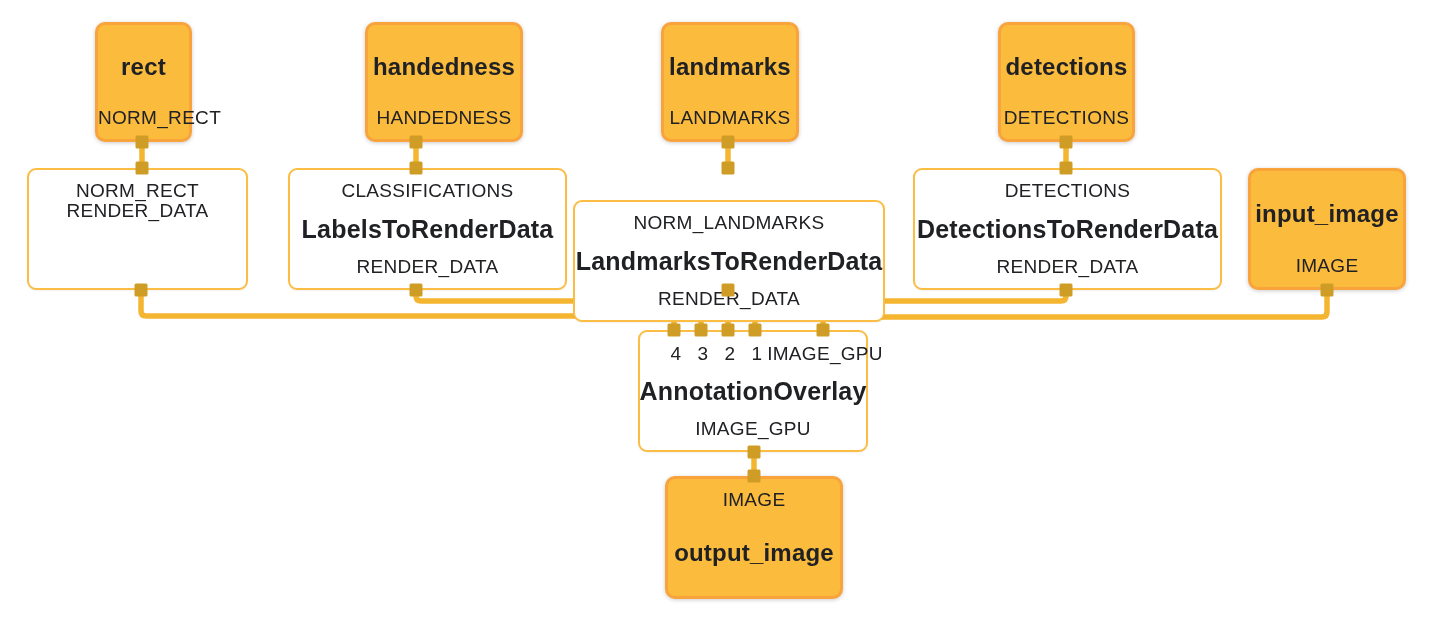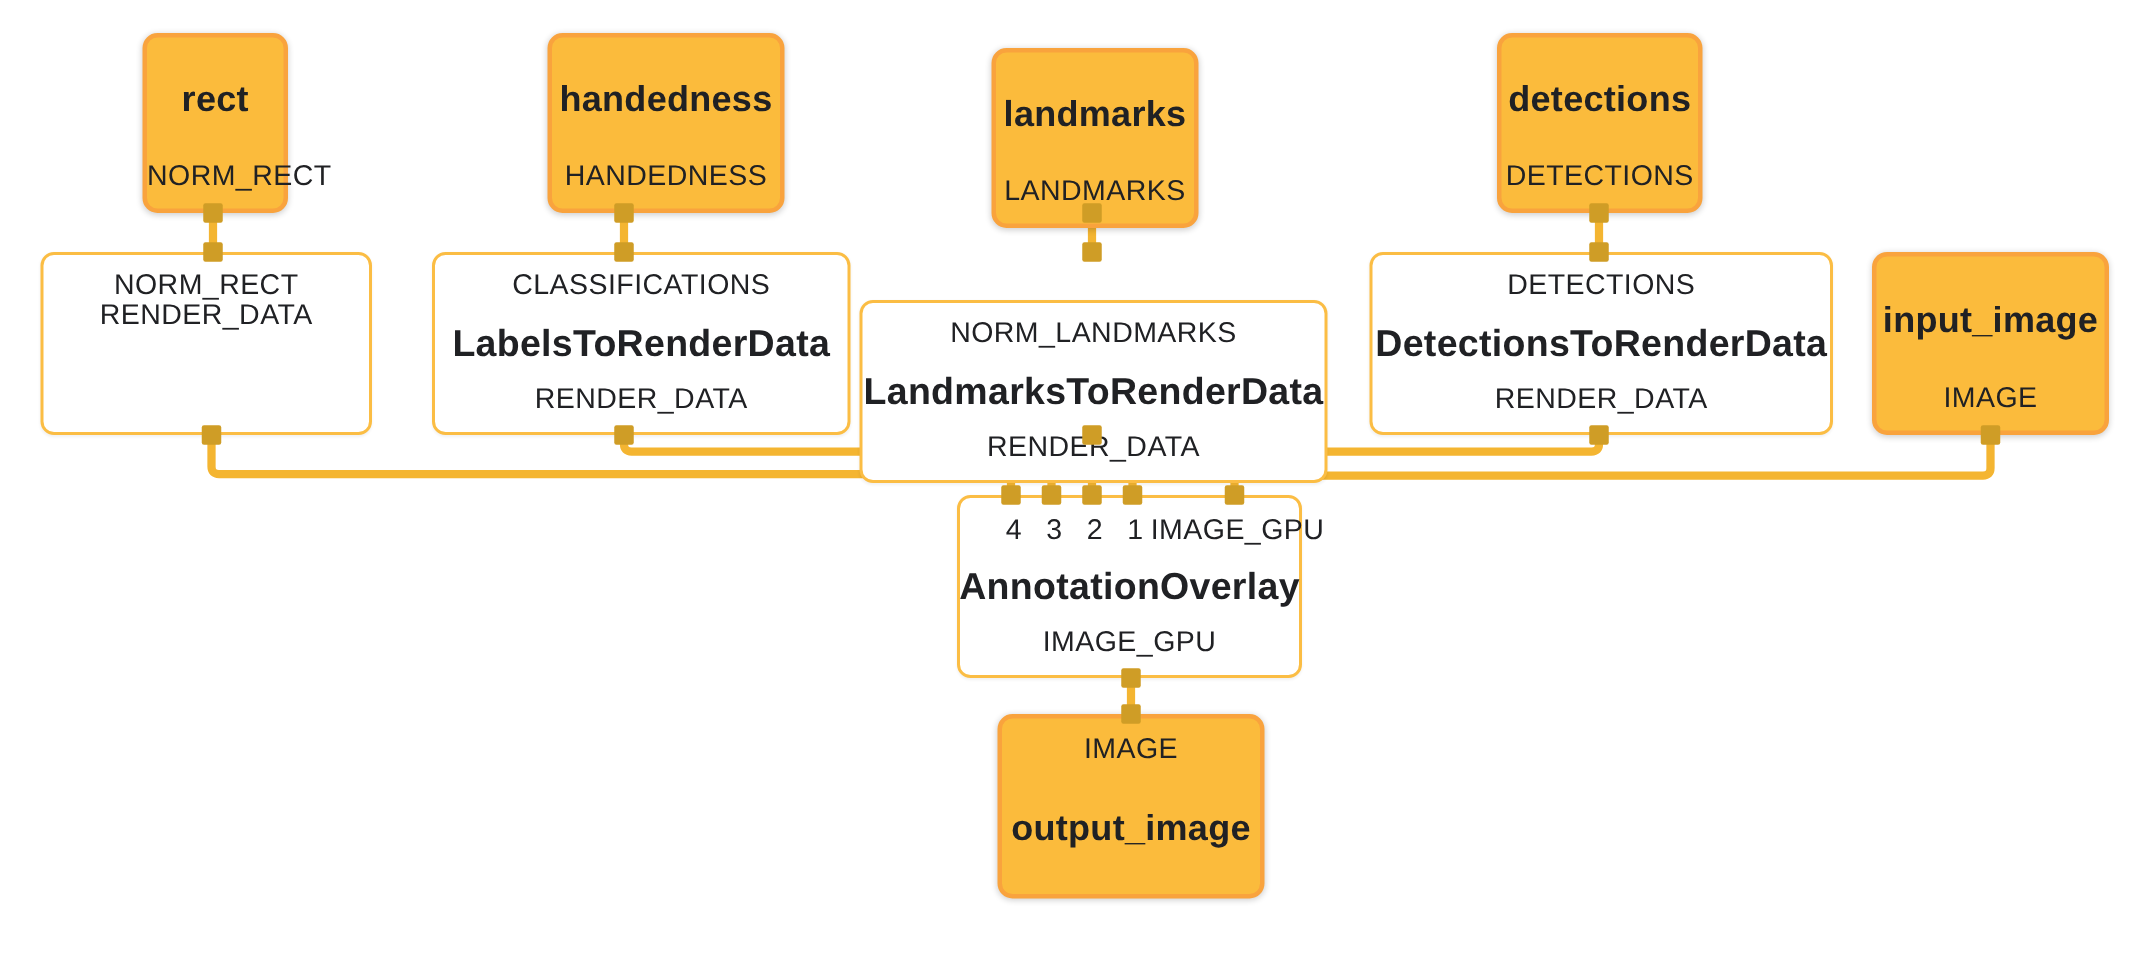--- a/index.html
+++ b/index.html
@@ -84,21 +84,21 @@
   <div class="node orange" style="left:95px;top:22px;width:97px;height:120px;">
     <div class="title">rect</div>
     <div class="port-label port-bottom">NORM_RECT</div>
   </div>
 
   <div class="node orange" style="left:337px;top:22px;width:158px;height:120px;margin-left:28px;">
     <div class="title">handedness</div>
     <div class="port-label port-bottom">HANDEDNESS</div>
   </div>
 
-  <div class="node orange" style="left:661px;top:32px;width:138px;height:120px;">
+  <div class="node orange" style="left:661px;top:22px;width:138px;height:120px;">
     <div class="title">landmarks</div>
     <div class="port-label port-bottom">LANDMARKS</div>
   </div>
 
   <div class="node orange" style="left:998px;top:22px;width:137px;height:120px;">
     <div class="title">detections</div>
     <div class="port-label port-bottom">DETECTIONS</div>
   </div>
 
   <div class="node white" style="left:27px;top:168px;width:221px;height:122px;">

